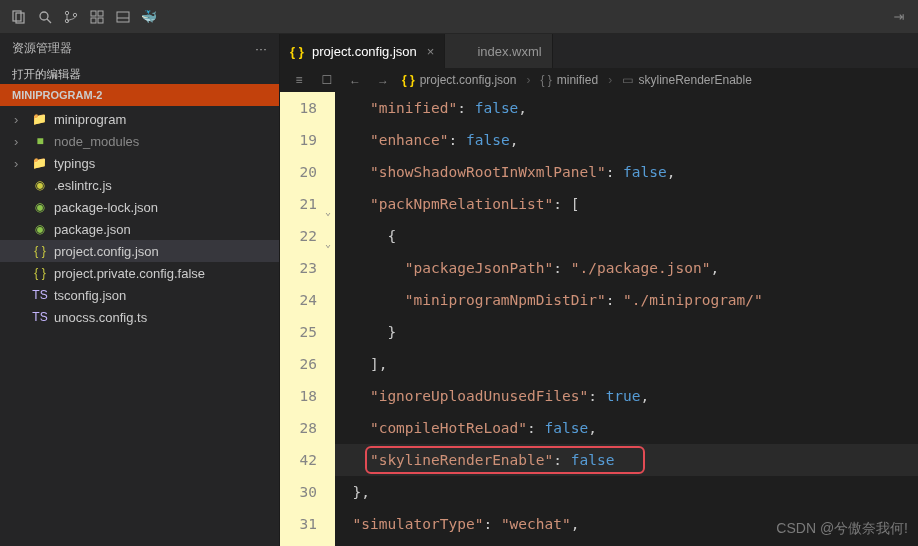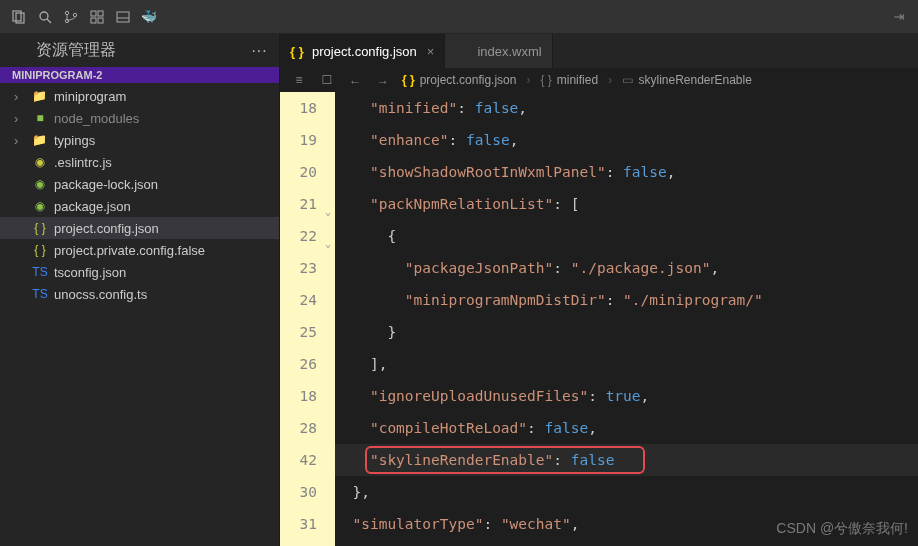--- a/index.html
+++ b/index.html
@@ -2,30 +2,30 @@
 <html><head>
 <meta charset="utf-8">
 <style>
 * { margin: 0; padding: 0; box-sizing: border-box; }
 body { font-family: -apple-system, "Segoe UI", sans-serif; background: #1e1e1e; color: #ccc; width: 918px; height: 546px; overflow: hidden; font-size: 13px; }
 .container { display: flex; height: 546px; }
 .activity-bar { width: 100%; height: 34px; background: #333333; display: flex; align-items: center; padding: 0 6px; border-bottom: 1px solid #252525; }
 .activity-bar .aicon { width: 26px; height: 26px; display:flex; align-items:center; justify-content:center; color:#858585; }
 .activity-bar .spacer { flex: 1; }
 .left-panel { width: 280px; background: #252526; display: flex; flex-direction: column; border-right: 1px solid #1b1b1b; }
-.panel-header { padding: 6px 12px; color:#bbb; font-size:16px; display:flex; align-items:center; justify-content:space-between;margin-left:24px; }
+.panel-header { padding: 6px 12px; color:#bbb; font-size:12px; display:flex; align-items:center; justify-content:space-between; }
 .panel-sub { padding: 4px 12px 2px; color:#ccc; font-size:11.5px; font-weight:500; }
-.panel-sec { padding: 2px 12px; color:#ccc; font-weight:bold; font-size:11px; background:#4c1d95; height:16px; display:flex; align-items:center; }
+.panel-sec { padding: 2px 12px; color:#ccc; font-weight:bold; font-size:11px; background:#c2410c; height:22px; display:flex; align-items:center; }
 .tree { padding: 2px 0; }
 .tree-row { display:flex; align-items:center; height:22px; padding-left:14px; gap:6px; color:#ccc; }
 .tree-row.active { background:#37373d; }
 .tree-row.muted { color:#888; }
 .tree-row .chev { width:12px; color:#888; }
 .tree-row .ficon { width:16px; display:flex; justify-content:center; font-size:12px; }
-.fc-folder{color:#c09553;} .fc-json{color:#cbcb41;} .fc-json-npm{color:#8bc34a;} .fc-js{color:#cbcb41;} .fc-ts{color:#3b82f6;} .fc-nm{color:#8bc34a;}
+.fc-folder{color:#c09553;} .fc-json{color:#cbcb41;} .fc-json-npm{color:#8bc34a;} .fc-js{color:#cbcb41;} .fc-ts{color:#c4b5fd;} .fc-nm{color:#8bc34a;}
 .main { flex:1; display:flex; flex-direction:column; min-width:0; }
 .tabs { height:34px; background:#252526; display:flex; align-items:stretch; }
 .tab { display:flex; align-items:center; gap:6px; padding:0 10px; font-size:13px; color:#969696; border-right:1px solid #1b1b1b; background:#2d2d2d; }
 .tab.active { background:#1e1e1e; color:#fff; }
 .tab .ficon{width:16px;}
 .tab .close{color:#888; margin-left:4px;}
 .crumbs { height:24px; background:#1e1e1e; display:flex; align-items:center; gap:10px; padding:0 10px; color:#888; font-size:12px; }
 .crumbs .sep{color:#555;}
 .crumbs .bc-icon{display:inline-flex; align-items:center; gap:5px; color:#a0a0a0;}
 .crumbs .nav-ic { width:18px; display:flex; justify-content:center; }
@@ -82,20 +82,21 @@
   <div class="spacer"></div>
   <div class="aicon">⇥</div>
 </div>
 
 <div class="container" style="height:512px;">
   <div class="left-panel">
     <div class="panel-header">
       <span>资源管理器</span>
       <span>···</span>
     </div>
+    <div class="panel-sub">打开的编辑器</div>
     <div class="panel-sec">MINIPROGRAM-2</div>
     <div class="tree" id="tree">
         <div class="tree-row" style="padding-left: 14px;">
           <span class="chev">›</span>
           <span class="ficon fc-folder">📁</span>
           <span>miniprogram</span>
         </div>
         <div class="tree-row muted" style="padding-left: 14px;">
           <span class="chev">›</span>
           <span class="ficon fc-nm">■</span>

